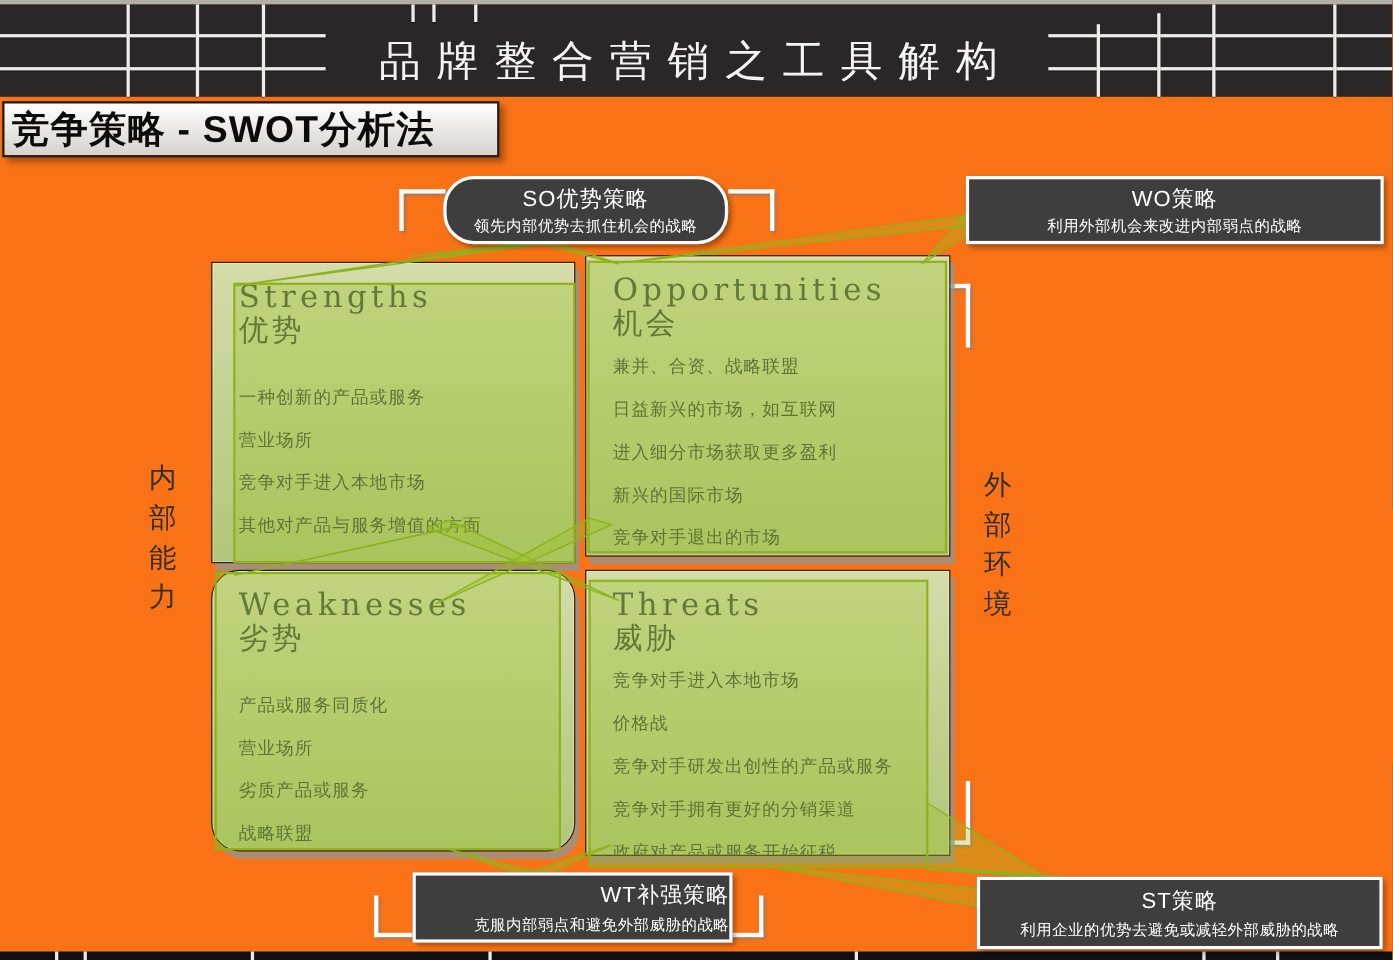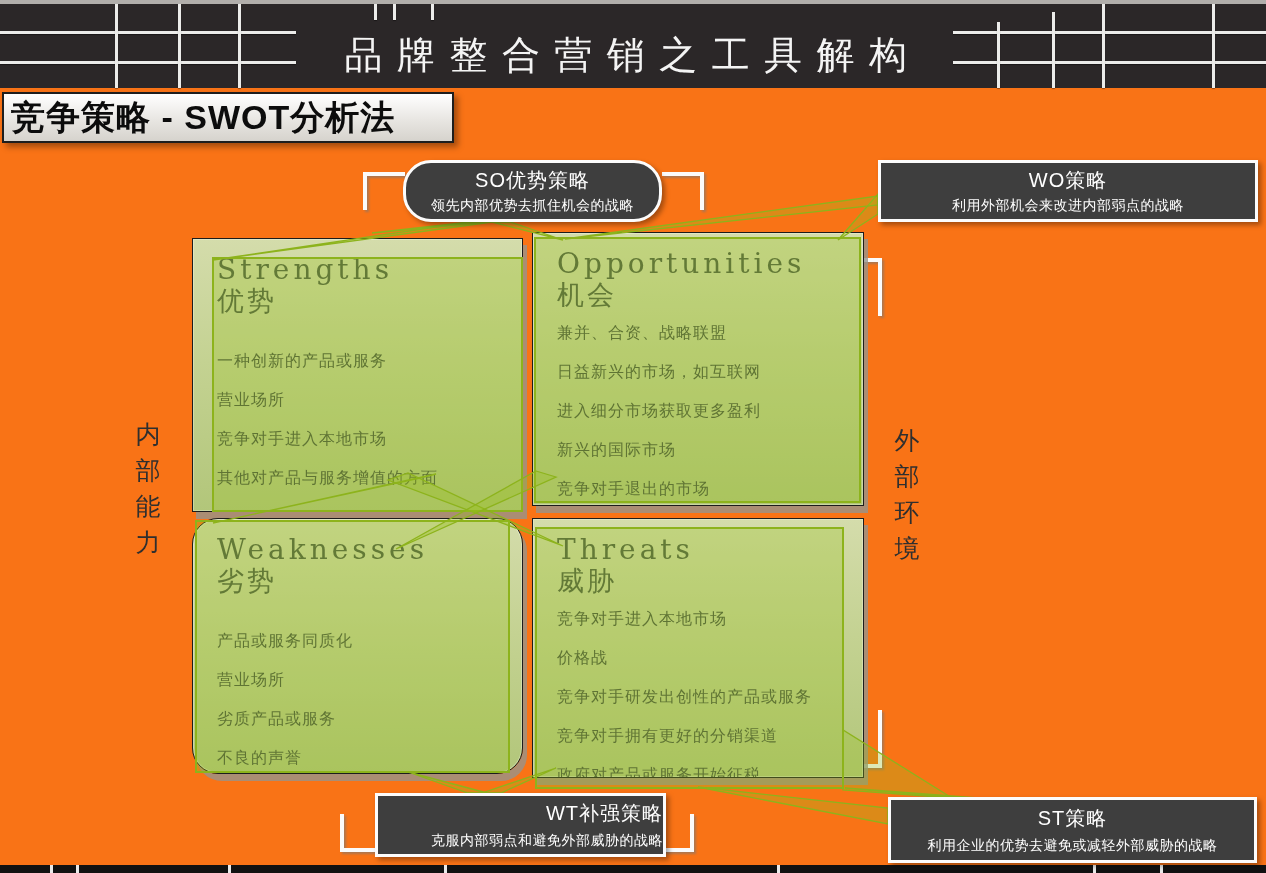--- a/index.html
+++ b/index.html
@@ -124,21 +124,21 @@
         <div class="q-item">竞争对手退出的市场</div>
       </div>
   </div>
   <div class="quad q-weaknesses">
     <div class="q-head-en">Weaknesses</div>
     <div class="q-head-zh">劣势</div>
     <div class="q-items">
         <div class="q-item">产品或服务同质化</div>
         <div class="q-item">营业场所</div>
         <div class="q-item">劣质产品或服务</div>
-        <div class="q-item">不良的声誉</div>
+        <div class="q-item">战略联盟</div>
       </div>
   </div>
   <div class="quad q-threats">
     <div class="q-head-en">Threats</div>
     <div class="q-head-zh">威胁</div>
     <div class="q-items five">
         <div class="q-item">竞争对手进入本地市场</div>
         <div class="q-item">价格战</div>
         <div class="q-item">竞争对手研发出创性的产品或服务</div>
         <div class="q-item">竞争对手拥有更好的分销渠道</div>

